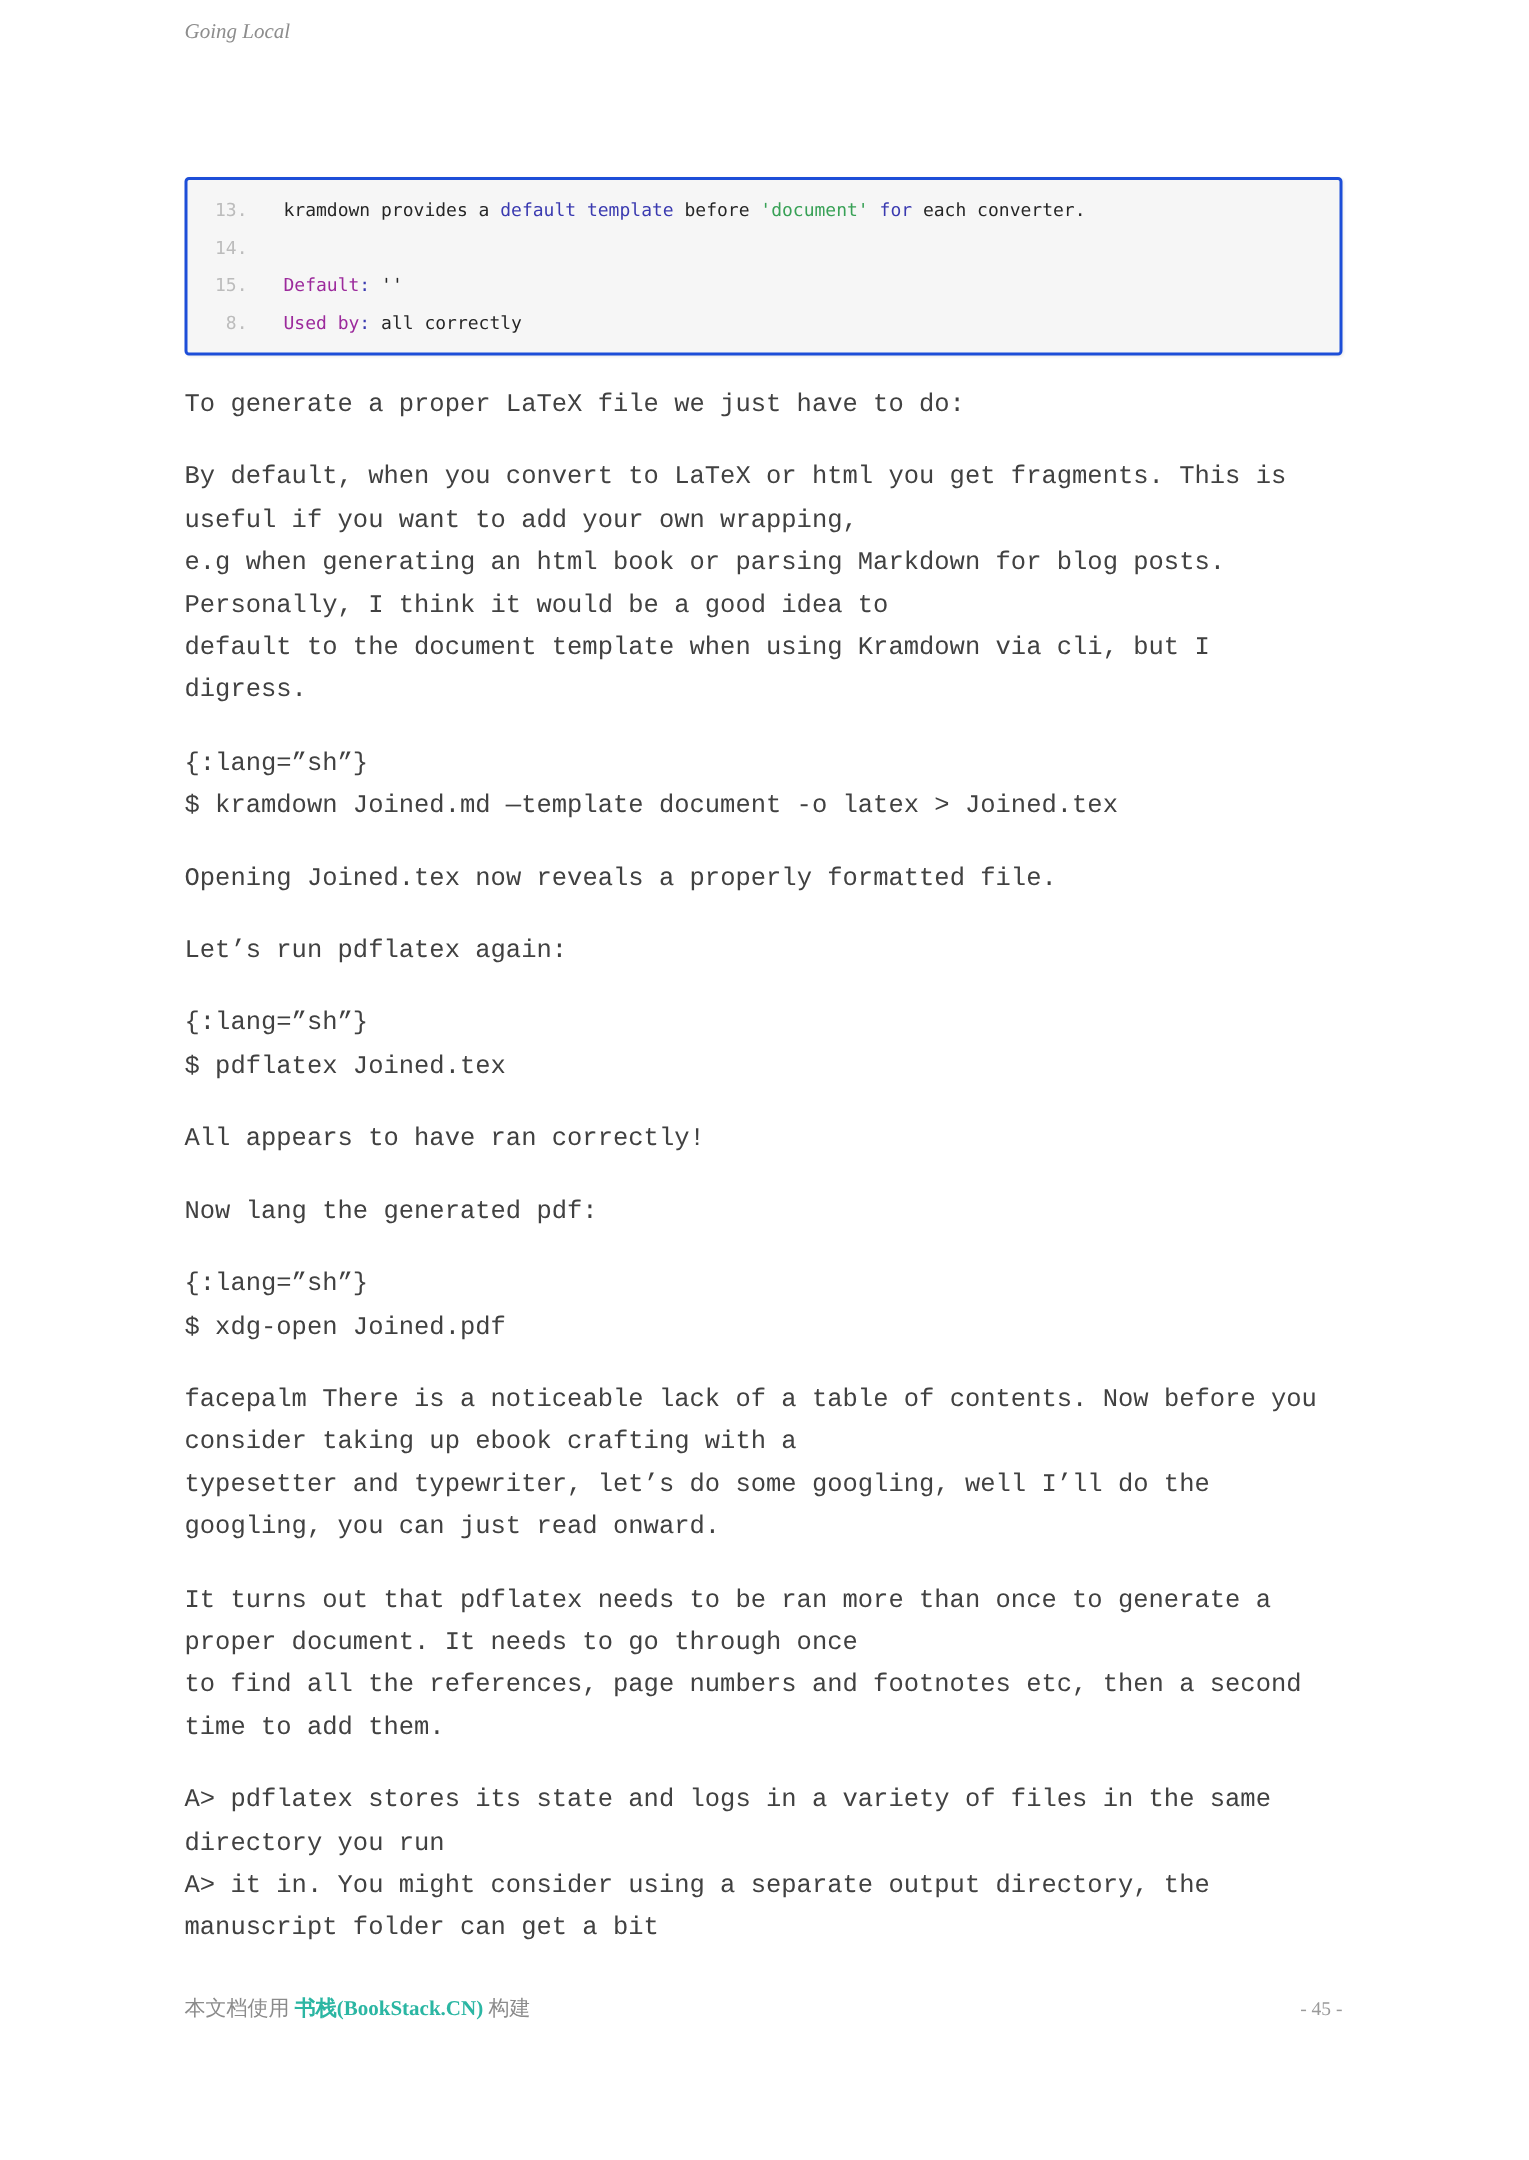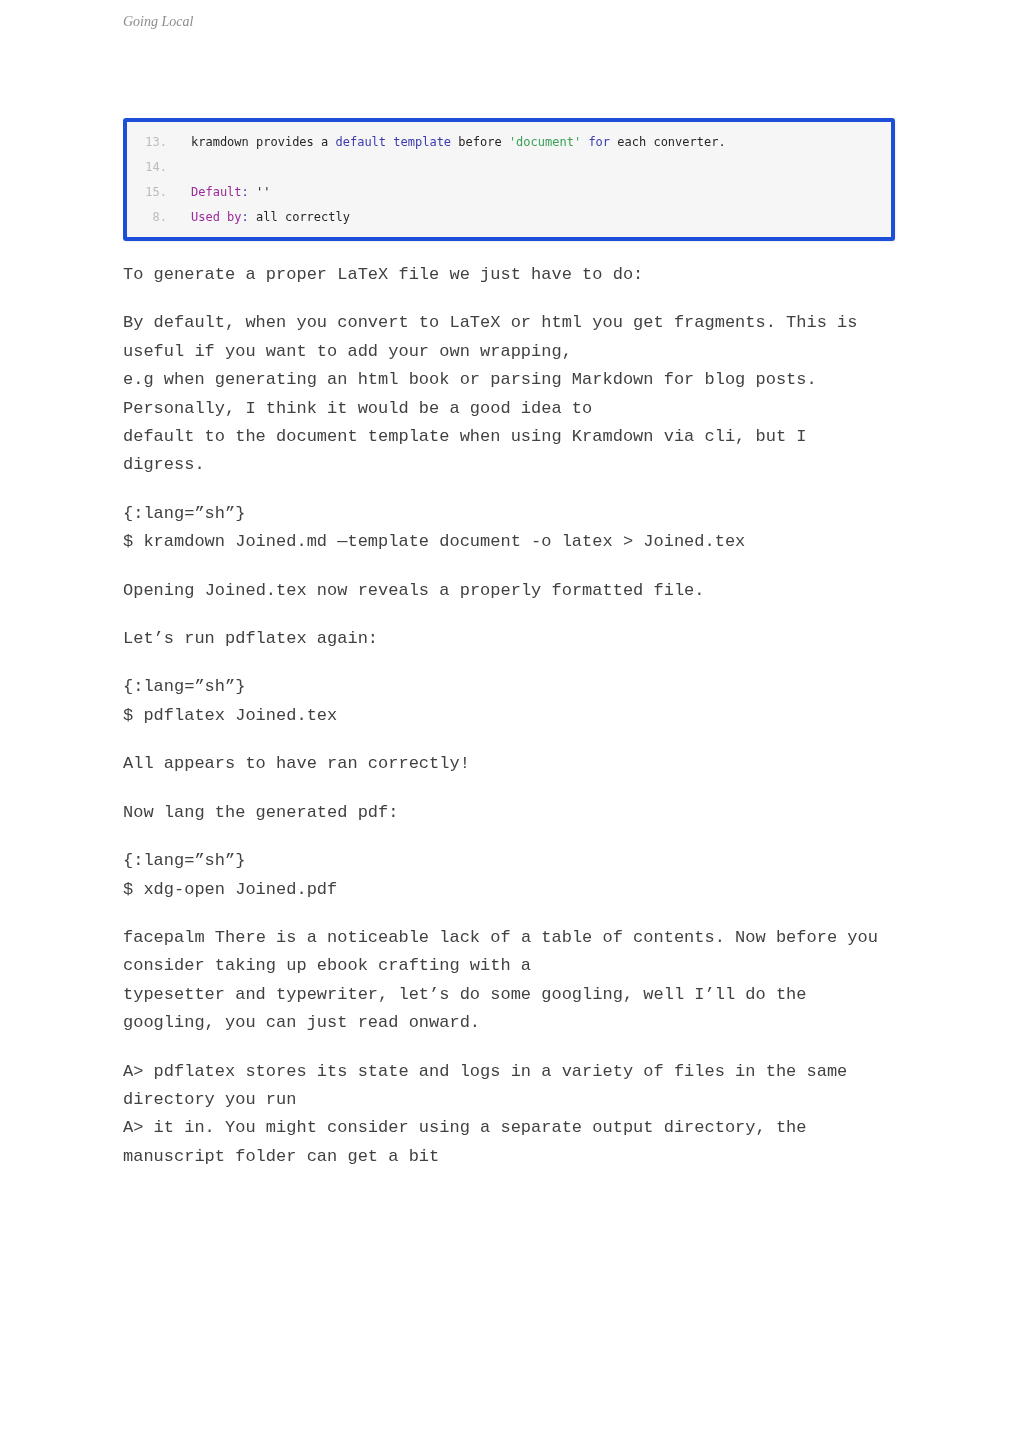--- a/index.html
+++ b/index.html
@@ -23,21 +23,21 @@
   }
   .content {
     position: absolute;
     top: 118px;
     left: 123px;
     width: 772px;
   }
   
   .codeblock {
     background: #f6f6f6;
-    border: 4px solid #1d4ed8;
+    border: 2px solid #1d4ed8;
     border-radius: 3px;
     box-shadow: 1px 1px 2px rgba(0,0,0,0.07);
     padding: 8px 0 7px 14px;
     font-family: "DejaVu Sans Mono", monospace;
     font-size: 12px;
   }
   .code-line {
     display: flex;
     align-items: baseline;
     line-height: 25px;
@@ -117,22 +117,32 @@
         <p><span>{:lang=”sh”}
 $ pdflatex Joined.tex</span></p>
         <p><span>All appears to have ran correctly!</span></p>
         <p><span>Now lang the generated pdf:</span></p>
         <p><span>{:lang=”sh”}
 $ xdg-open Joined.pdf</span></p>
         <p><span class="italic">facepalm</span><span> There is a noticeable lack of a table of contents. Now before you
 consider taking up ebook crafting with a
 typesetter and typewriter, let’s do some googling, well I’ll do the
 googling, you can just read onward.</span></p>
+        <p><span>It turns out that pdflatex needs to be ran more than once to generate a
+proper document. It needs to go through once
+to find all the references, page numbers and footnotes etc, then a second
+time to add them.</span></p>
         <p><span>A&gt; pdflatex stores its state and logs in a variety of files in the same
 directory you run
 A&gt; it in. You might consider using a separate output directory, the
 manuscript folder can get a bit</span></p>
       </div>
 
   </div>
 
+  <div class="footer">
+    <div>
+      <span>本文档使用 </span><a href="#" class="brand">书栈(BookStack.CN)</a><span> 构建</span>
+    </div>
+    <div class="pagenum">- 45 -</div>
+  </div>
 
 </div>
 
 </body></html>

